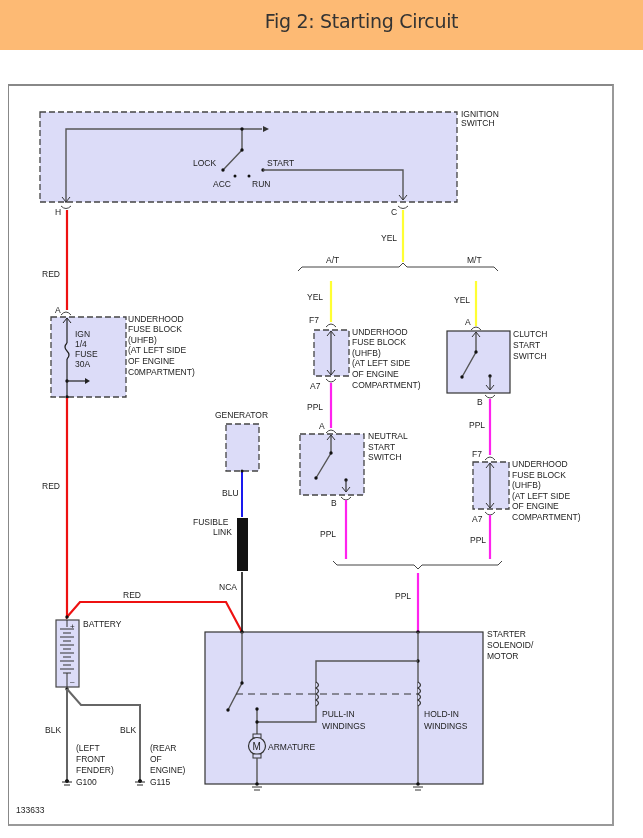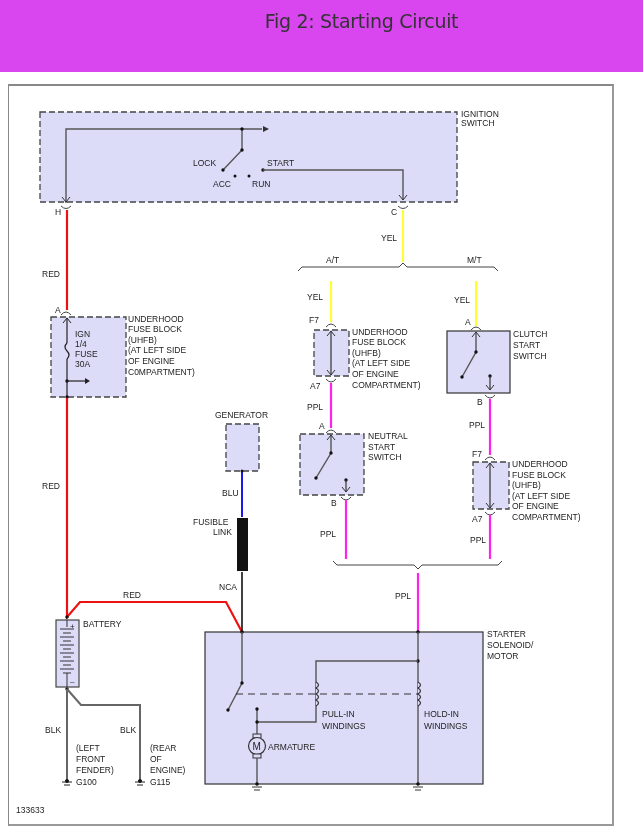--- a/index.html
+++ b/index.html
@@ -1,17 +1,17 @@
 <!DOCTYPE html>
 <html><head>
 <meta charset="utf-8">
 <style>
   html, body { margin: 0; padding: 0; background: #ffffff; }
   body { width: 643px; height: 838px; position: relative; overflow: hidden; font-family: "Liberation Sans", sans-serif; }
-  .header { position: absolute; left: 0; top: 0; width: 643px; height: 72px; background: #d946ef; text-decoration: underline; }
+  .header { position: absolute; left: 0; top: 0; width: 643px; height: 50px; background: #fdba74; text-decoration: underline; }
   .header-title { position: absolute; left: 0; right: 0; top: 10px; text-align: center; font-family: "DejaVu Sans", sans-serif; font-size: 19px; color: #333; padding-left: 80px; box-sizing: border-box; letter-spacing: -0.3px; }
   .frame { position: absolute; left: 8px; top: 84px; width: 606px; height: 742px; border: 1px solid #888; border-top: 2px solid #888; border-right: 2px solid #999; border-bottom: 2px solid #999; box-sizing: border-box; }
   svg#diagram { position: absolute; left: 0; top: 0; }
   svg text { font-family: "Liberation Sans", sans-serif; font-size: 8.5px; fill: #222; }
   .box-dashed { fill: #dcdcf8; stroke: #444; stroke-width: 1.3; stroke-dasharray: 6 3; }
   .box-solid { fill: #dcdcf8; stroke: #333; stroke-width: 1.2; }
   .wire-int { stroke: #555; stroke-width: 1.4; fill: none; }
   .dot { fill: #111; }
 </style>
 </head>

